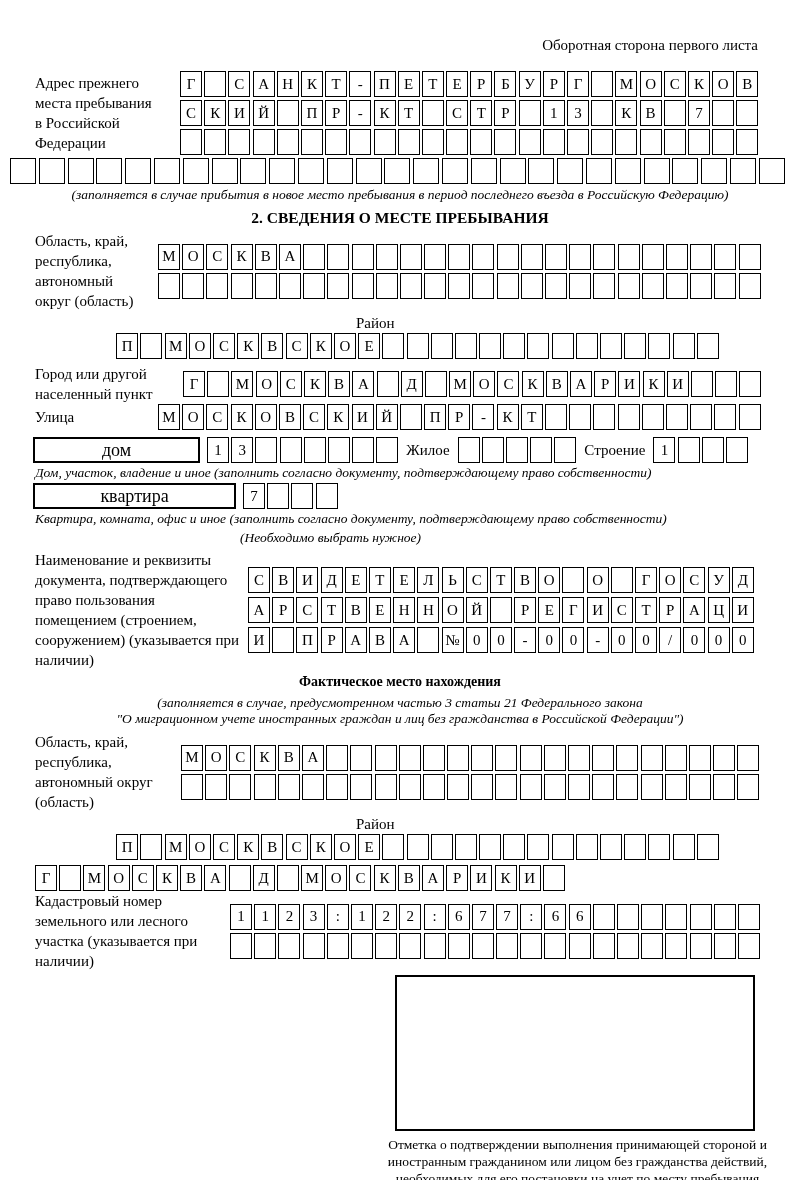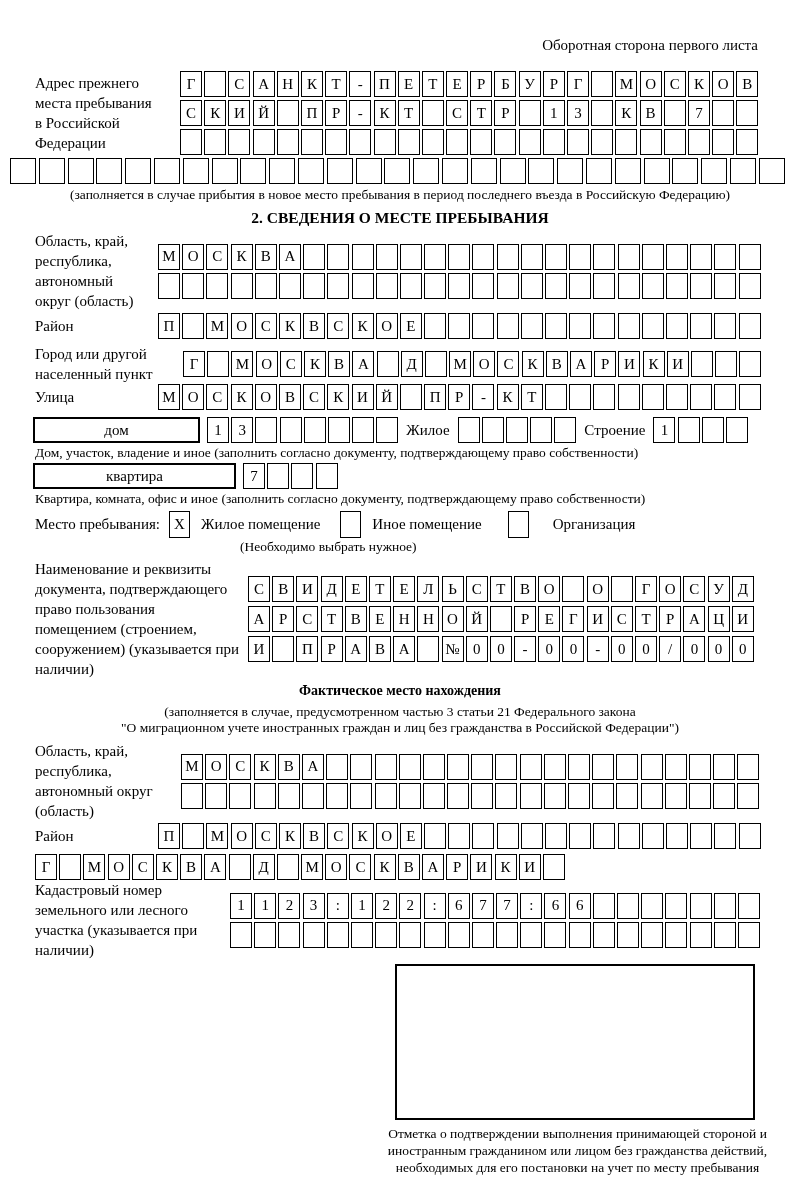--- a/index.html
+++ b/index.html
@@ -20,39 +20,39 @@
   .w195c{width:195px;padding-right:25px;}
   .rows{display:flex;flex-direction:column;gap:3px;}
   .cells{display:flex;gap:2.2px;}
   .cell{
     flex:none;width:22px;height:26px;border:1.5px solid #000;box-sizing:border-box;
     display:flex;align-items:center;justify-content:center;font-size:15px;line-height:1;
   }
   .wide .cell{width:26px;}
   .wide{gap:2.8px;}
   .fullrow{margin:3px 0 0 10px;}
-  .caption{font-size:13.5px;line-height:16px;}
+  .caption{font-size:13.5px;line-height:16px;font-style:italic;}
   .center{text-align:center;}
   .ml35{margin-left:35px;}
   .h2{font-weight:bold;font-size:15.5px;text-align:center;margin:5px 0 4px 0;line-height:19px;}
-  .labelbox{flex:none;border:2px solid #000;height:26px;box-sizing:border-box;display:flex;align-items:center;justify-content:center;font-size:15px;text-align:right;}
+  .labelbox{flex:none;border:2px solid #000;height:26px;box-sizing:border-box;display:flex;align-items:center;justify-content:center;font-size:18px;text-align:right;}
   .lb-dom{width:167px;}
   .lb-kv{width:203px;}
   .domrow{display:flex;align-items:center;margin-left:33px;}
   .inlb{flex:none;padding:0 8px;line-height:26px;}
   .gap7{margin-left:7px;}
   .mesto{display:flex;align-items:center;margin-left:35px;height:28px;}
   .cb{flex:none;width:21px;height:27px;border:1.6px solid #000;box-sizing:border-box;display:flex;align-items:center;justify-content:center;font-size:15px;}
   .mlabel{flex:none;}
   .copt{flex:none;}
   .title2{font-weight:bold;font-size:14px;text-align:center;margin:2px 0 4px 0;line-height:19px;}
   .stamp{margin:4px 0 0 395px;width:360px;height:156px;border:2px solid #000;box-sizing:border-box;}
   .stampnote{margin:5px 0 0 385px;width:385px;text-align:center;font-size:13.5px;line-height:17px;}
   .mb3{margin-bottom:3px;}.mb5{margin-bottom:5px;}.mb7{margin-bottom:7px;}.mb2{margin-bottom:2px;}
-  .mt2{margin-top:2px;}.mt3{margin-top:3px;}.mt17{margin-top:17px;}
+  .mt2{margin-top:2px;flex-direction:column;}.mt3{margin-top:3px;}.mt17{margin-top:17px;}
 </style>
 </head>
 <body>
 
 <div class="sheet">
 
   <div class="hnote">Оборотная сторона первого листа</div>
 
   <div class="frow mt17">
     <div class="flabel w145">Адрес прежнего места пребывания в Российской Федерации</div>
@@ -356,29 +356,20 @@
     <div class="labelbox lb-kv">квартира</div>
     <div class="cells gap7">
         <span class="cell">7</span>
         <span class="cell"></span>
         <span class="cell"></span>
         <span class="cell"></span>
       </div>
   </div>
   <div class="caption ml35 mb3">Квартира, комната, офис и иное (заполнить согласно документу, подтверждающему право собственности)</div>
 
-  <div class="mesto">
-    <span class="mlabel">Место пребывания:</span>
-    <span class="cb" style="margin-left:9px">X</span>
-    <span class="copt" style="margin-left:11px">Жилое помещение</span>
-    <span class="cb" style="margin-left:20px"></span>
-    <span class="copt" style="margin-left:11px">Иное помещение</span>
-    <span class="cb" style="margin-left:26px"></span>
-    <span class="copt" style="margin-left:24px">Организация</span>
-  </div>
   <div class="caption" style="margin:1px 4px 4px 240px">(Необходимо выбрать нужное)</div>
 
   <div class="frow">
     <div class="flabel w213">Наименование и реквизиты документа, подтверждающего право пользования помещением (строением, сооружением) (указывается при наличии)</div>
     <div class="rows" style="gap:4px">
       <div class="cells">
           <span class="cell">С</span>
           <span class="cell">В</span>
           <span class="cell">И</span>
           <span class="cell">Д</span>

